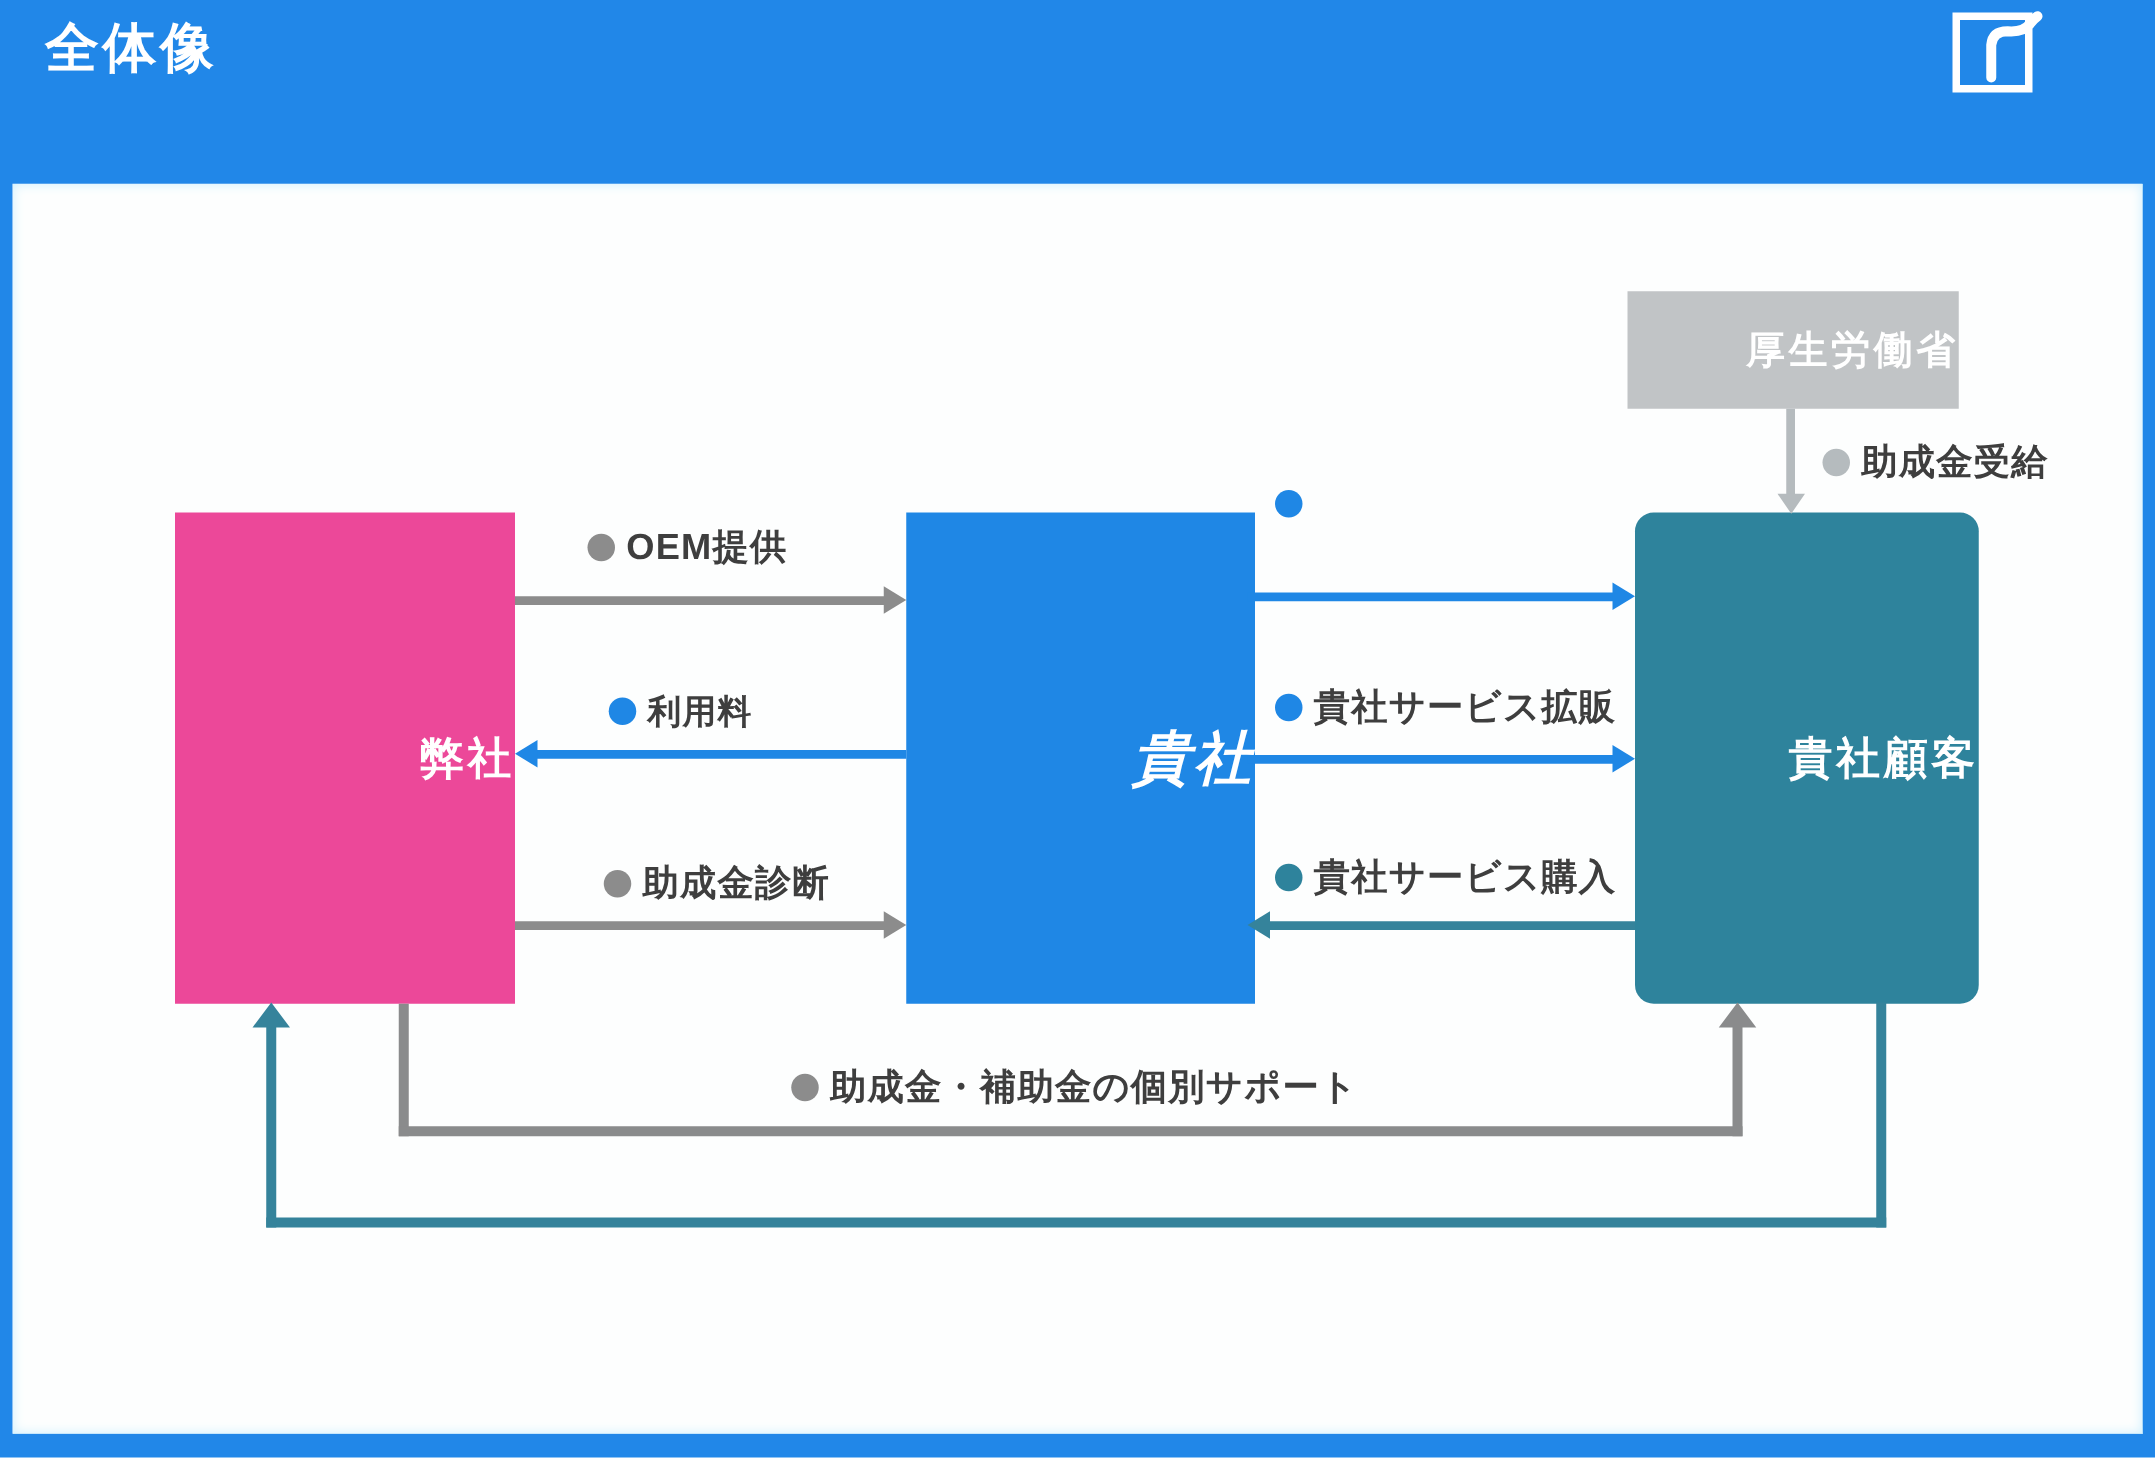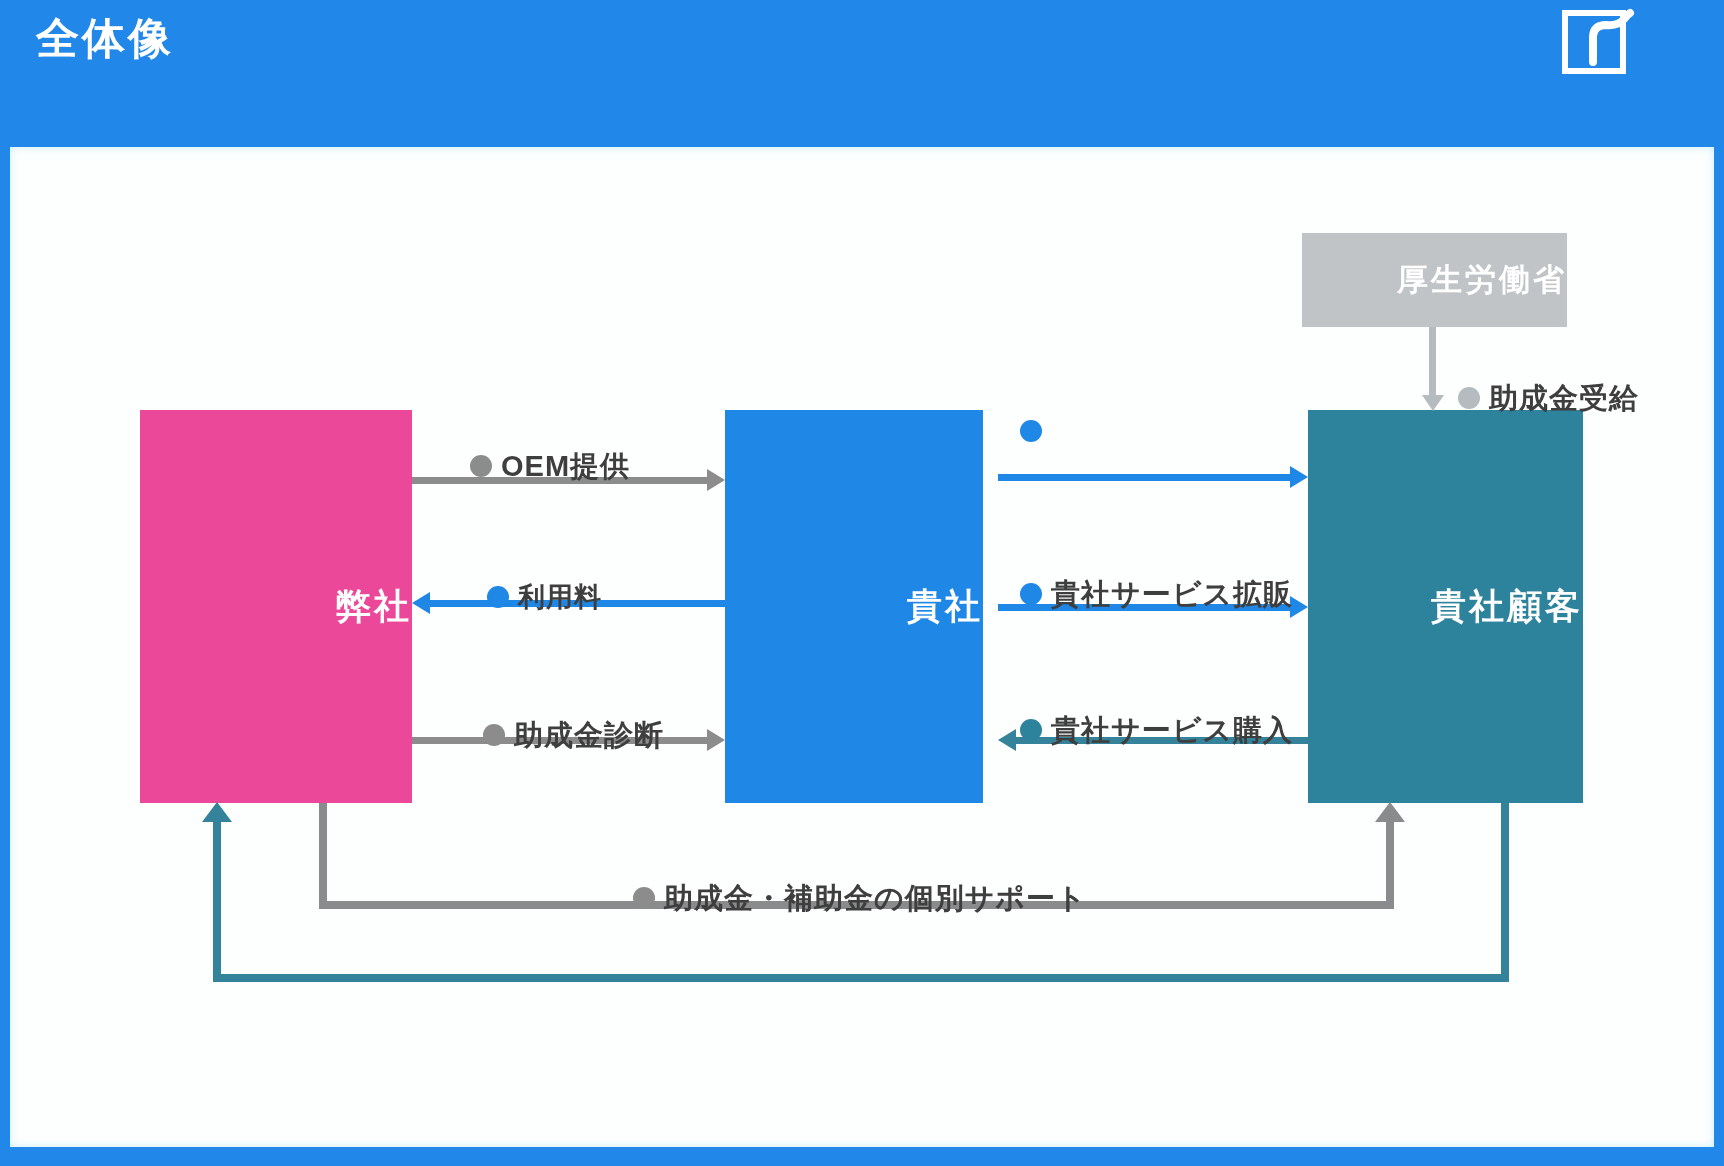--- a/index.html
+++ b/index.html
@@ -13,26 +13,26 @@
 
   
   .panel{position:absolute;left:10px;top:147px;width:1704px;height:1000px;
     background:#FDFEFE;box-shadow:inset 0 0 9px #C9EFFE;}
 
   
   .node{position:absolute;display:flex;align-items:center;justify-content:flex-end;
     color:#fff;font-weight:700;letter-spacing:3px;}
   .node-ministry{left:1302px;top:233px;width:265px;height:94px;background:#C1C4C6;font-size:31px;}
   .node-our{left:140px;top:410px;width:272px;height:393px;background:#ec4899;font-size:35px;}
-  .node-your{left:725px;top:410px;width:258px;height:393px;background:#1F87E5;font-size:35px;}
-  .node-cust{left:1308px;top:410px;width:275px;height:393px;background:#2E839C;font-size:35px;}
+  .node-your{left:725px;top:410px;width:279px;height:393px;background:#1F87E5;font-size:46px;font-style:italic;}
+  .node-cust{left:1308px;top:410px;width:275px;height:393px;background:#2E839C;font-size:35px;border-radius:15px;}
 
   
   .lbl{position:absolute;display:flex;align-items:center;font-size:29px;font-weight:700;
-    color:#3E3E3E;letter-spacing:1px;white-space:nowrap;line-height:40px;margin-top:28px;}
+    color:#3E3E3E;letter-spacing:1px;white-space:nowrap;line-height:40px;}
   .lbl.two{align-items:flex-start;}
   .lbl.two .b{margin-top:9px;}
   .b{display:inline-block;flex:none;width:22px;height:22px;border-radius:50%;margin-right:9px;}
   .b-gray{background:#8C8C8C;} .b-blue{background:#1F87E5;}
   .b-teal{background:#2E839C;} .b-lgray{background:#B5BBBE;}
 
   
   .arr{position:absolute;height:22px;}
   .sh{position:absolute;top:8px;height:7px;}
   .hd-r{position:absolute;right:0;top:0;width:0;height:0;

